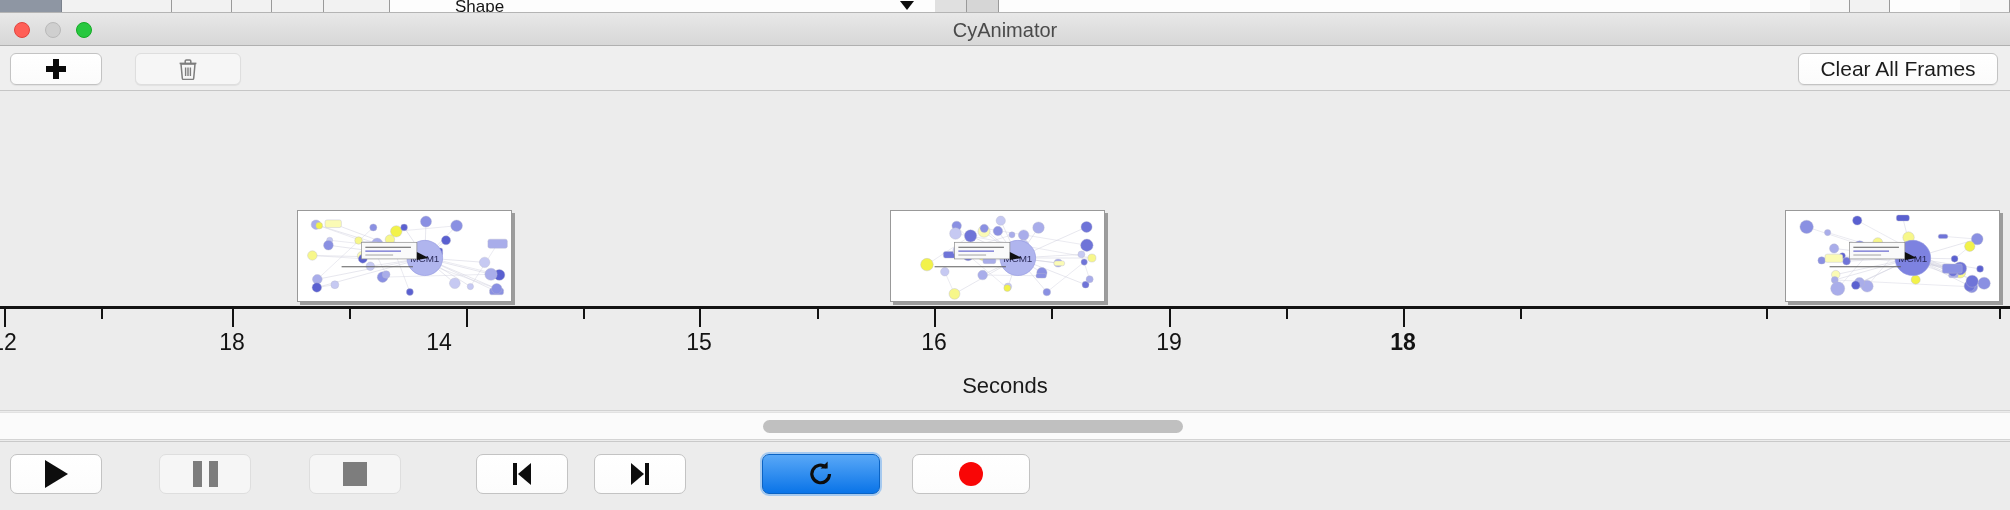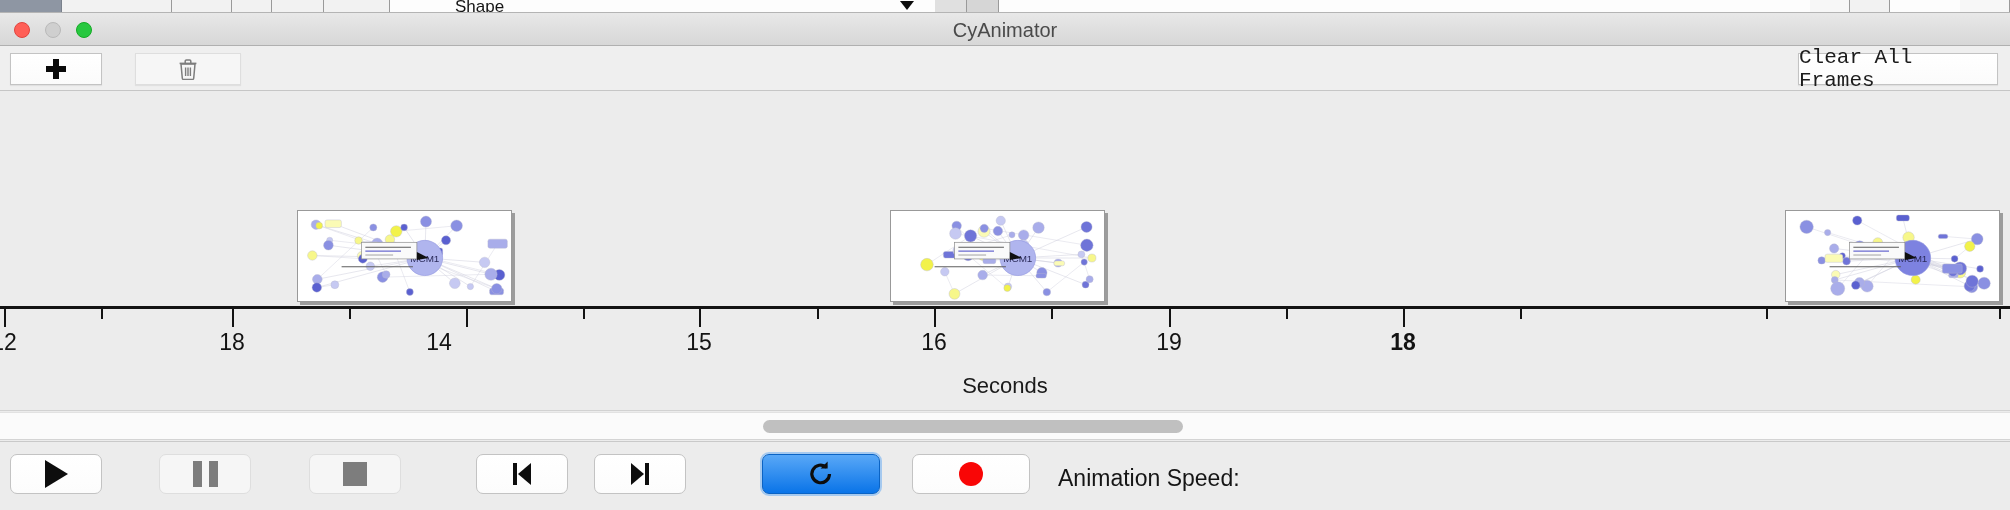--- a/index.html
+++ b/index.html
@@ -48,26 +48,25 @@
   }
 
   
   .toolbar {
     position: absolute; left: 0; top: 46px; width: 2010px; height: 45px;
     background: #efefef; border-bottom: 1px solid #c6c6c6;
   }
   .btn {
     position: absolute;
     border: 1px solid #c3c3c3;
-    border-radius: 0;
+    border-radius: 6px;
     background: linear-gradient(to bottom, #ffffff 0%, #fbfbfb 100%);
     display: flex; align-items: center; justify-content: center;
     cursor: pointer;
     box-shadow: 0 1px 1px rgba(0,0,0,0.06);
-    font-family: Liberation Mono, monospace;
   }
   .btn.disabled {
     background: #f6f6f6; border-color: #dedede; cursor: default;
   }
   .btn-add   { left: 10px;  top: 7px; width: 92px;  height: 32px; }
   .btn-del   { left: 135px; top: 7px; width: 106px; height: 32px; }
   .btn-clear {
     right: 12px; top: 7px; width: 200px; height: 32px;
     font-size: 21px; color: #1c1c1c;
   }
@@ -470,21 +469,20 @@
       <div class="tick minor" style="left: 1286px;"></div>
       <div class="tick minor" style="left: 1520px;"></div>
       <div class="tick minor" style="left: 1766px;"></div>
       <div class="tick minor" style="left: 1999px;"></div>
     </div>
 
   <div class="scroll-track"></div>
   <div class="scroll-thumb"></div>
 
   <div class="playbar">
-    <div class="speed-label">Animation Speed:</div>
 
   <div class="pbtn" style="left: 10px; width: 92px;">
         <span class="tri-play"></span>
       </div>
       <div class="pbtn disabled" style="left: 159px; width: 92px;">
         <span class="ic-pause">
           <i></i>
           <i></i>
         </span>
       </div>

